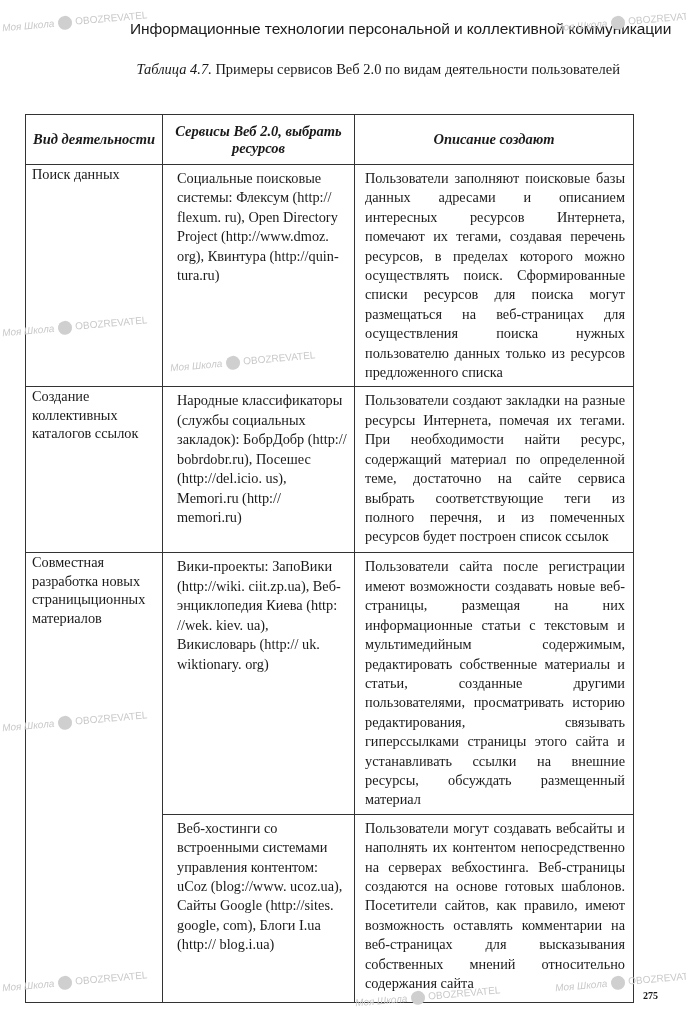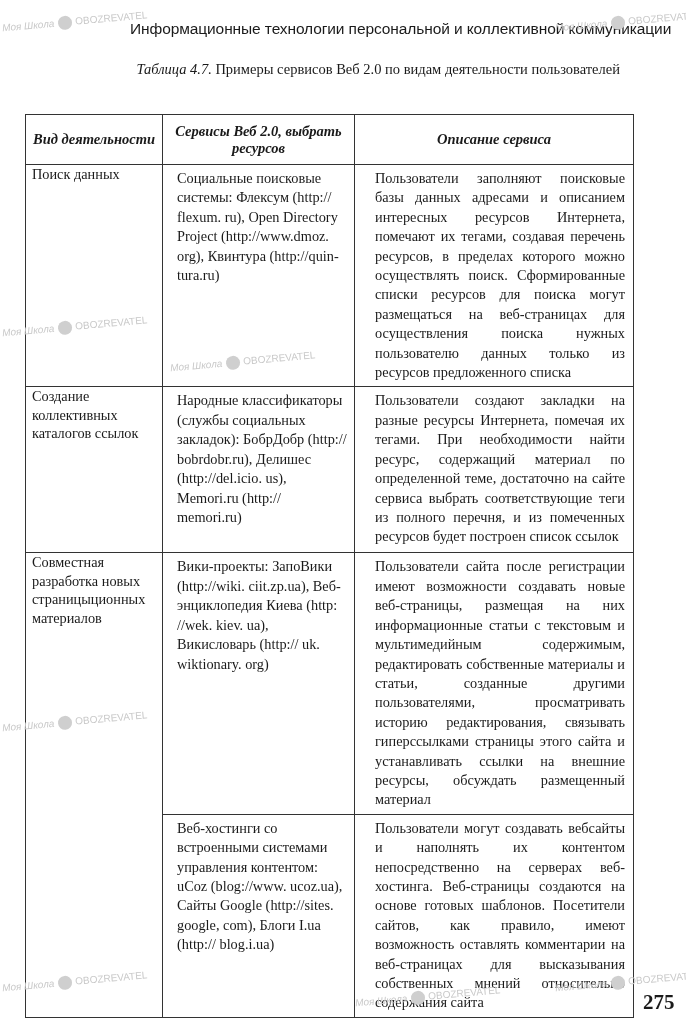--- a/index.html
+++ b/index.html
@@ -22,24 +22,24 @@
   table.t col.c1 { width: 137px; }
   table.t col.c2 { width: 192px; }
   table.t col.c3 { width: 279px; }
   table.t th, table.t td { border: 1.5px solid #333; vertical-align: top; }
   table.t th {
     font-style: italic; font-weight: bold; text-align: center; vertical-align: middle;
     height: 45px; padding: 2px 4px; font-size: 14.5px; line-height: 17px;
   }
   td.act { vertical-align: middle; padding: 0 6px; line-height: 18.5px; }
   td.svc { padding: 4px 6px 16px 14px; line-height: 19.4px; }
-  td.desc { padding: 4px 8px 4px 20px; text-align: justify; text-align-last: left; line-height: 19.4px; hyphens: manual; }
+  td.desc { padding: 4px 8px 4px 10px; text-align: justify; text-align-last: left; line-height: 19.4px; hyphens: manual; }
   .page-num {
     position: absolute; left: 643px; top: 990px;
-    font-family: "Liberation Serif", serif; font-weight: bold; font-size: 21px;
+    font-family: "Liberation Serif", serif; font-weight: bold; font-size: 10px;
   }
   .wm {
     position: absolute; font-family: "Liberation Sans", sans-serif; font-size: 10px;
     color: #c9c9c9; white-space: nowrap; pointer-events: none; transform: rotate(-5deg);
   }
   .wm i { font-style: italic; margin-right: 4px; }
   .wm b { display: inline-block; width: 14px; height: 14px; border-radius: 50%; background: #cfcfcf; vertical-align: middle; margin-right: 3px; }
 </style>
 </head>
 <body>
@@ -53,32 +53,32 @@
 <table class="t">
   <colgroup>
       <col class="c1">
       <col class="c2">
       <col class="c3">
     </colgroup>
   <thead>
     <tr>
       <th>Вид деятельности</th>
       <th>Сервисы Веб 2.0, выбрать ресурсов</th>
-      <th>Описание сервиса</th>
+      <th>Описание создают</th>
     </tr>
   </thead>
   <tbody>
     <tr style="height:218px">
       <td class="act">Поиск данных</td>
       <td class="svc">Социальные поисковые системы: Флексум (http:// flexum. ru), Open Directory Project (http://www.dmoz. org), Квинтура (http://quin­tura.ru)</td>
       <td class="desc">Пользователи заполняют поиско­вые базы данных адресами и описа­нием интересных ресурсов Интер­нета, помечают их тегами, создавая перечень ресурсов, в пределах ко­торого можно осуществлять поиск. Сформированные списки ресурсов для поиска могут размещаться на веб-страницах для осуществле­ния поиска нужных пользователю данных только из ресурсов предло­женного списка</td>
     </tr>
     <tr style="height:166px">
       <td class="act">Создание коллектив­ных каталогов ссылок</td>
-      <td class="svc">Народные классификаторы (службы социальных закладок): БобрДобр (http:// bobrdobr.ru), Дели­шес (http://del.icio. us), Memori.ru (http:// memori.ru)</td>
+      <td class="svc">Народные классификаторы (службы социальных закладок): БобрДобр (http:// bobrdobr.ru), Посе­шес (http://del.icio. us), Memori.ru (http:// memori.ru)</td>
       <td class="desc">Пользователи создают закладки на разные ресурсы Интернета, помечая их тегами. При необходимости най­ти ресурс, содержащий материал по определенной теме, достаточно на сайте сервиса выбрать соответству­ющие теги из полного перечня, и из помеченных ресурсов будет постро­ен список ссылок</td>
     </tr>
     <tr style="height:231px">
       <td class="act" rowspan="2">Совместная разработка новых страницы­ционных мате­риалов</td>
       <td class="svc">Вики-проекты: ЗапоВики (http://wiki. ciit.zp.ua), Веб-энциклопедия Киева (http: //wek. kiev. ua), Викисловарь (http:// uk. wiktionary. org)</td>
       <td class="desc">Пользователи сайта после регистра­ции имеют возможности создавать новые веб-страницы, размещая на них информационные статьи с тек­стовым и мультимедийным содер­жимым, редактировать собственные материалы и статьи, созданные дру­гими пользователями, просматри­вать историю редактирования, свя­зывать гиперссылками страницы этого сайта и устанавливать ссылки на внешние ресурсы, обсуждать раз­мещенный материал</td>
     </tr>
     <tr style="height:188px">
       <td class="svc">Веб-хостинги со встроенными система­ми управления контен­том: uCoz (blog://www. ucoz.ua), Сайты Google (http://sites. google, com), Блоги I.ua (http:// blog.i.ua)</td>
       <td class="desc">Пользователи могут создавать веб­сайты и наполнять их контентом непосредственно на серверах веб­хостинга. Веб-страницы создаются на основе готовых шаблонов. Посе­тители сайтов, как правило, имеют возможность оставлять коммента­рии на веб-страницах для высказы­вания собственных мнений относи­тельно содержания сайта</td>

